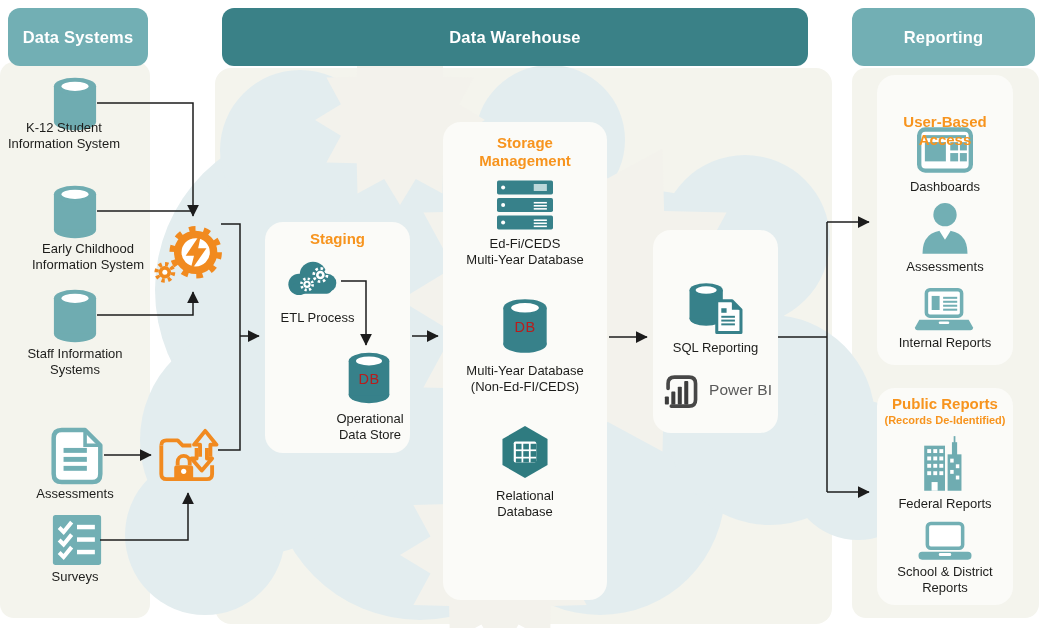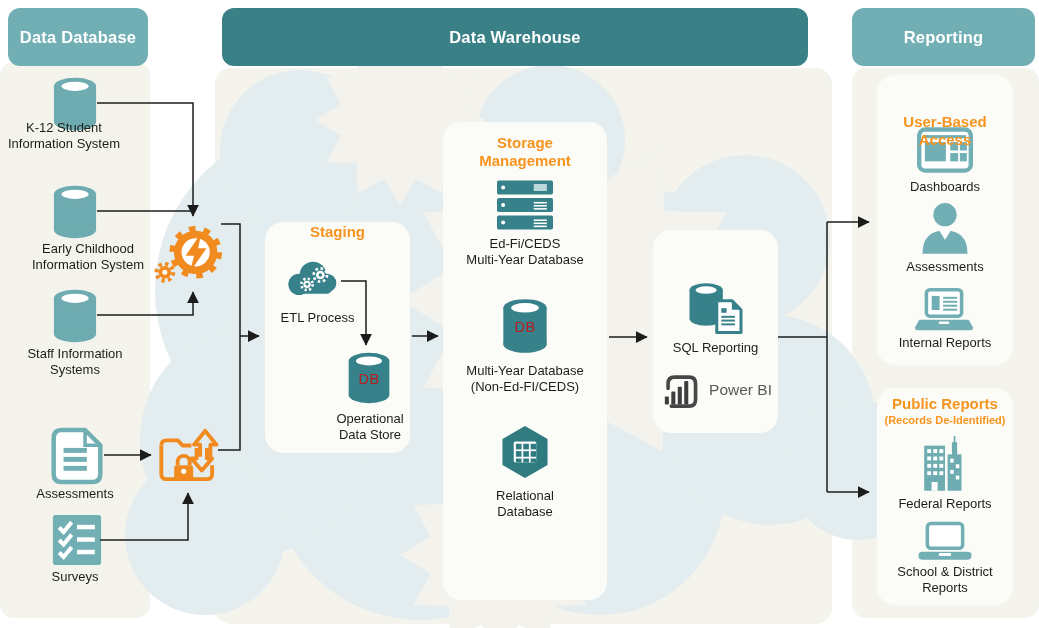--- a/index.html
+++ b/index.html
@@ -53,21 +53,21 @@
         <circle cx="858" cy="470" r="70"></circle>
     </g>
     <g fill="#F3F2EC">
       <use href="#star12" transform="translate(575,300) scale(1.75)"></use>
       <use href="#star12" transform="translate(400,120) scale(0.85)"></use>
       <use href="#star12" transform="translate(500,555) scale(1.0)"></use>
     </g>
   </svg>
 
   <div class="hdr light" style="left:8px;top:8px;width:140px;height:58px;">
-    <span>Data Database</span>
+    <span>Data Systems</span>
   </div>
   <div class="hdr dark" style="left:222px;top:8px;width:586px;height:58px;">
     <span>Data Warehouse</span>
   </div>
   <div class="hdr light" style="left:852px;top:8px;width:183px;height:58px;">
     <span>Reporting</span>
   </div>
 
   <svg width="0" height="0" style="position:absolute">
     <defs>
@@ -153,21 +153,21 @@
         <path d="M50 38 V24 H43 L56 8 L69 24 H62 V38"></path>
         <path d="M46 28 V40 H40 L52 54 L64 40 H58 V28"></path>
         <path d="M24 48 v-4 a7 7 0 0 1 14 0 v4"></path>
       </g>
       <rect x="20" y="48" width="22" height="17" rx="3" fill="#F18A1F"></rect>
       <circle cx="31" cy="55" r="3" fill="#fff"></circle>
     </svg>
   </div>
 
   <div class="card" style="left:265px;top:222px;width:145px;height:231px;"></div>
-  <div class="ttl" style="left:265px;top:223px;width:145px;">Staging</div>
+  <div class="ttl" style="left:265px;top:230px;width:145px;">Staging</div>
   <div class="ic" style="left:283px;top:253px;">
     <svg width="60" height="48" viewBox="0 0 90 70">
       <g fill="#37818A">
         <circle cx="24" cy="46" r="16"></circle>
           <circle cx="45" cy="32" r="20"></circle>
           <circle cx="66" cy="44" r="14"></circle>
         <rect x="12" y="44" width="62" height="16" rx="8"></rect>
       </g>
       <g transform="translate(36,46)">
         <circle r="8.5" fill="none" stroke="#fff" stroke-width="4" stroke-dasharray="3.3 3.38"></circle>

